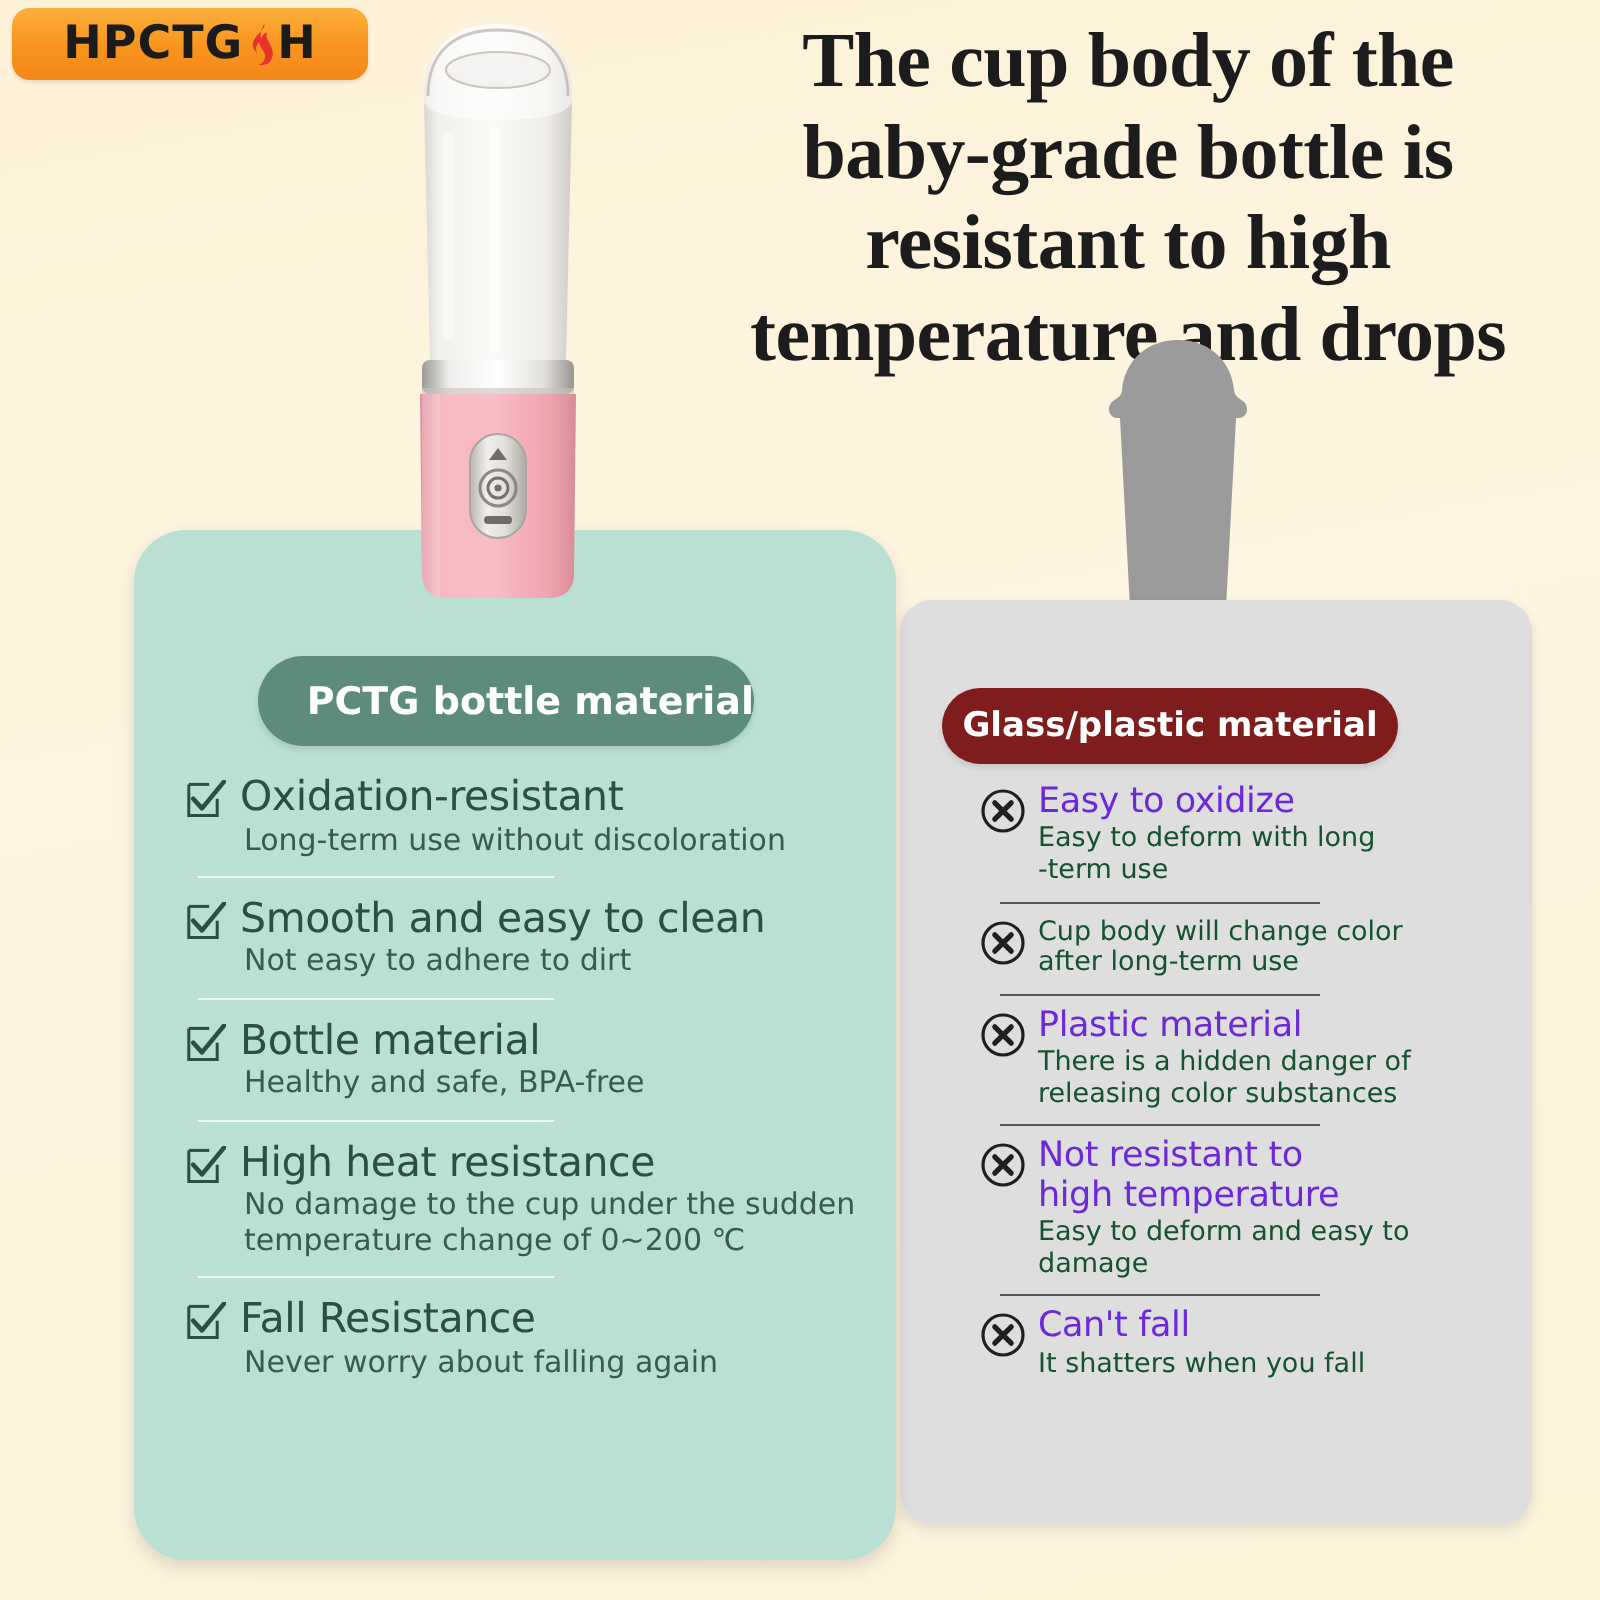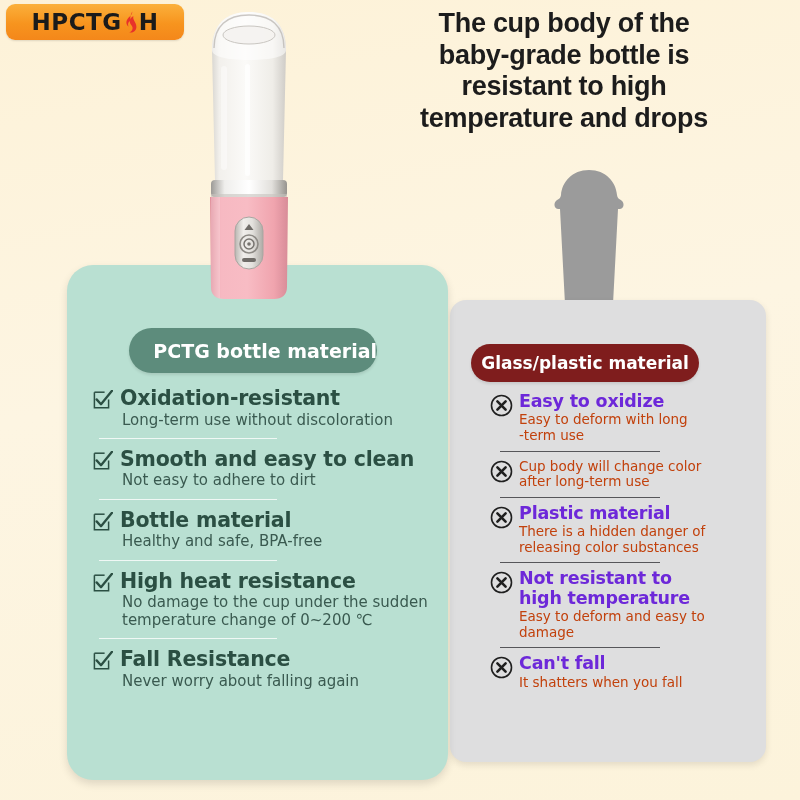--- a/index.html
+++ b/index.html
@@ -54,23 +54,23 @@
   }
   #logo .flame svg { display:block; }
 
   
   #headline {
     position: absolute;
     right: 26px;
     top: 8px;
     width: 420px;
     text-align: center;
-    font-family: Liberation Sans, sans-serif;
+    font-family: Liberation Serif, serif;
     font-weight: bold;
-    font-size: 27px;
+    font-size: 39px;
     line-height: 1.17;
     color: #1c1c1c;
     letter-spacing: -0.3px;
   }
   #headline div { white-space: nowrap; }
 
   
   #cup-silhouette {
     position: absolute;
     left: 548px;
@@ -160,21 +160,21 @@
     position: relative;
   }
   .item .icon {
     flex: 0 0 auto;
     margin-right: 7px;
   }
   .item .body { flex: 1 1 auto; }
 
   .item .title {
     font-family: "DejaVu Sans", sans-serif;
-    font-weight: bold;
+    font-weight: normal;
     line-height: 1.1;
   }
   .item .sub {
     font-family: "DejaVu Sans", sans-serif;
     line-height: 1.16;
   }
   .item .sub div { white-space: nowrap; }
 
   
   #list-left .item { margin-bottom: 0; }
@@ -199,21 +199,21 @@
 
   
   #list-right .icon { margin-top: 2px; margin-right: 6px; }
   #list-right .title {
     font-size: 17.5px;
     color: #6d28d9;
     letter-spacing: -0.2px;
   }
   #list-right .sub {
     font-size: 13.5px;
-    color: #c2410c;
+    color: #14532d;
     margin-top: 1px;
   }
   #list-right .divider {
     height: 0;
     border-top: 1.5px solid #56565a;
     width: 160px;
     margin: 7px 0 6px 10px;
   }
 </style>
 </head>

